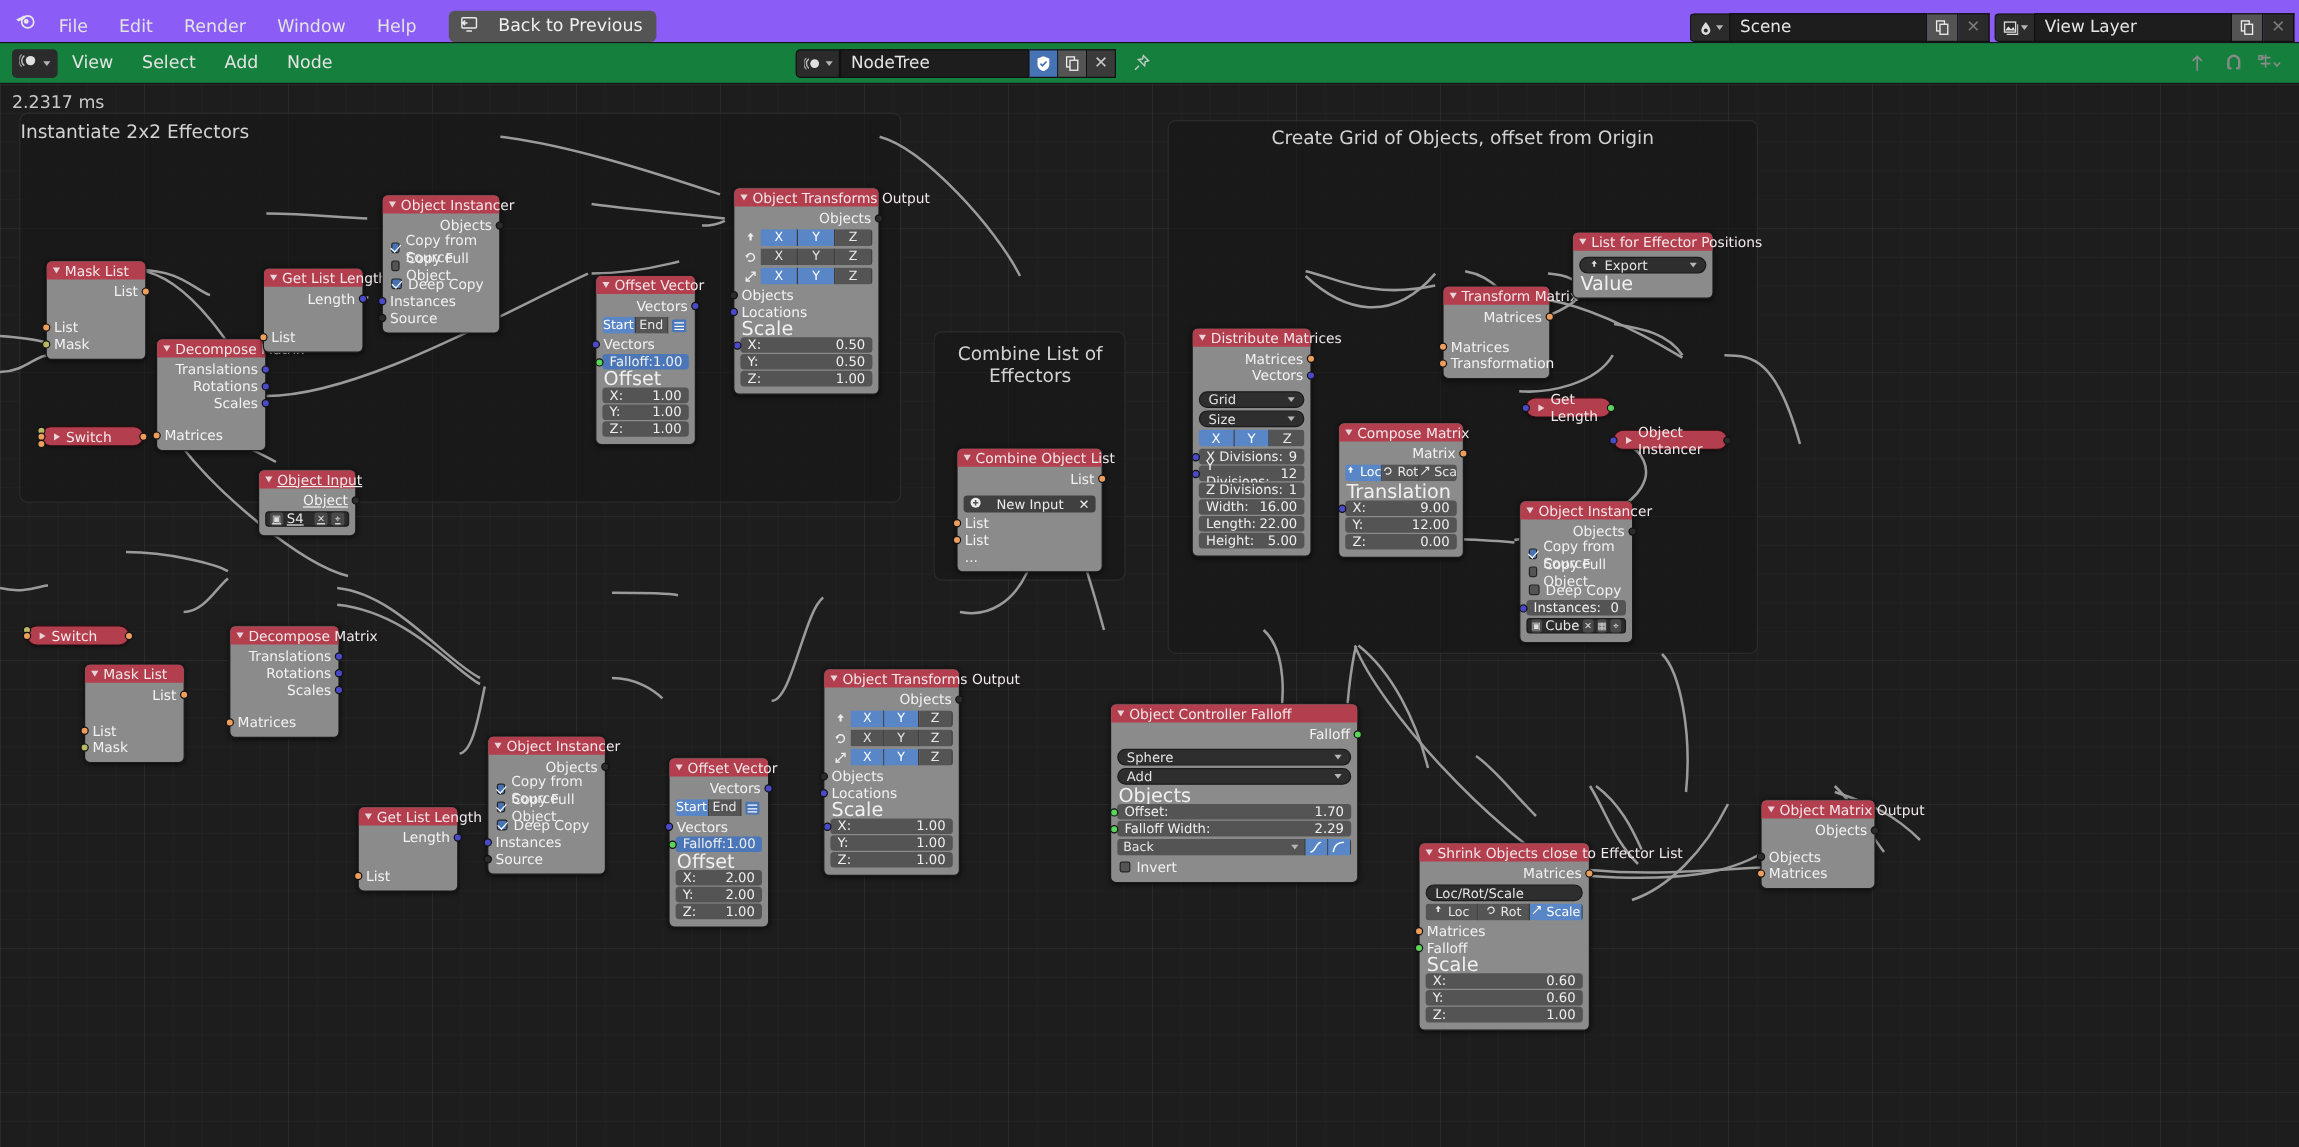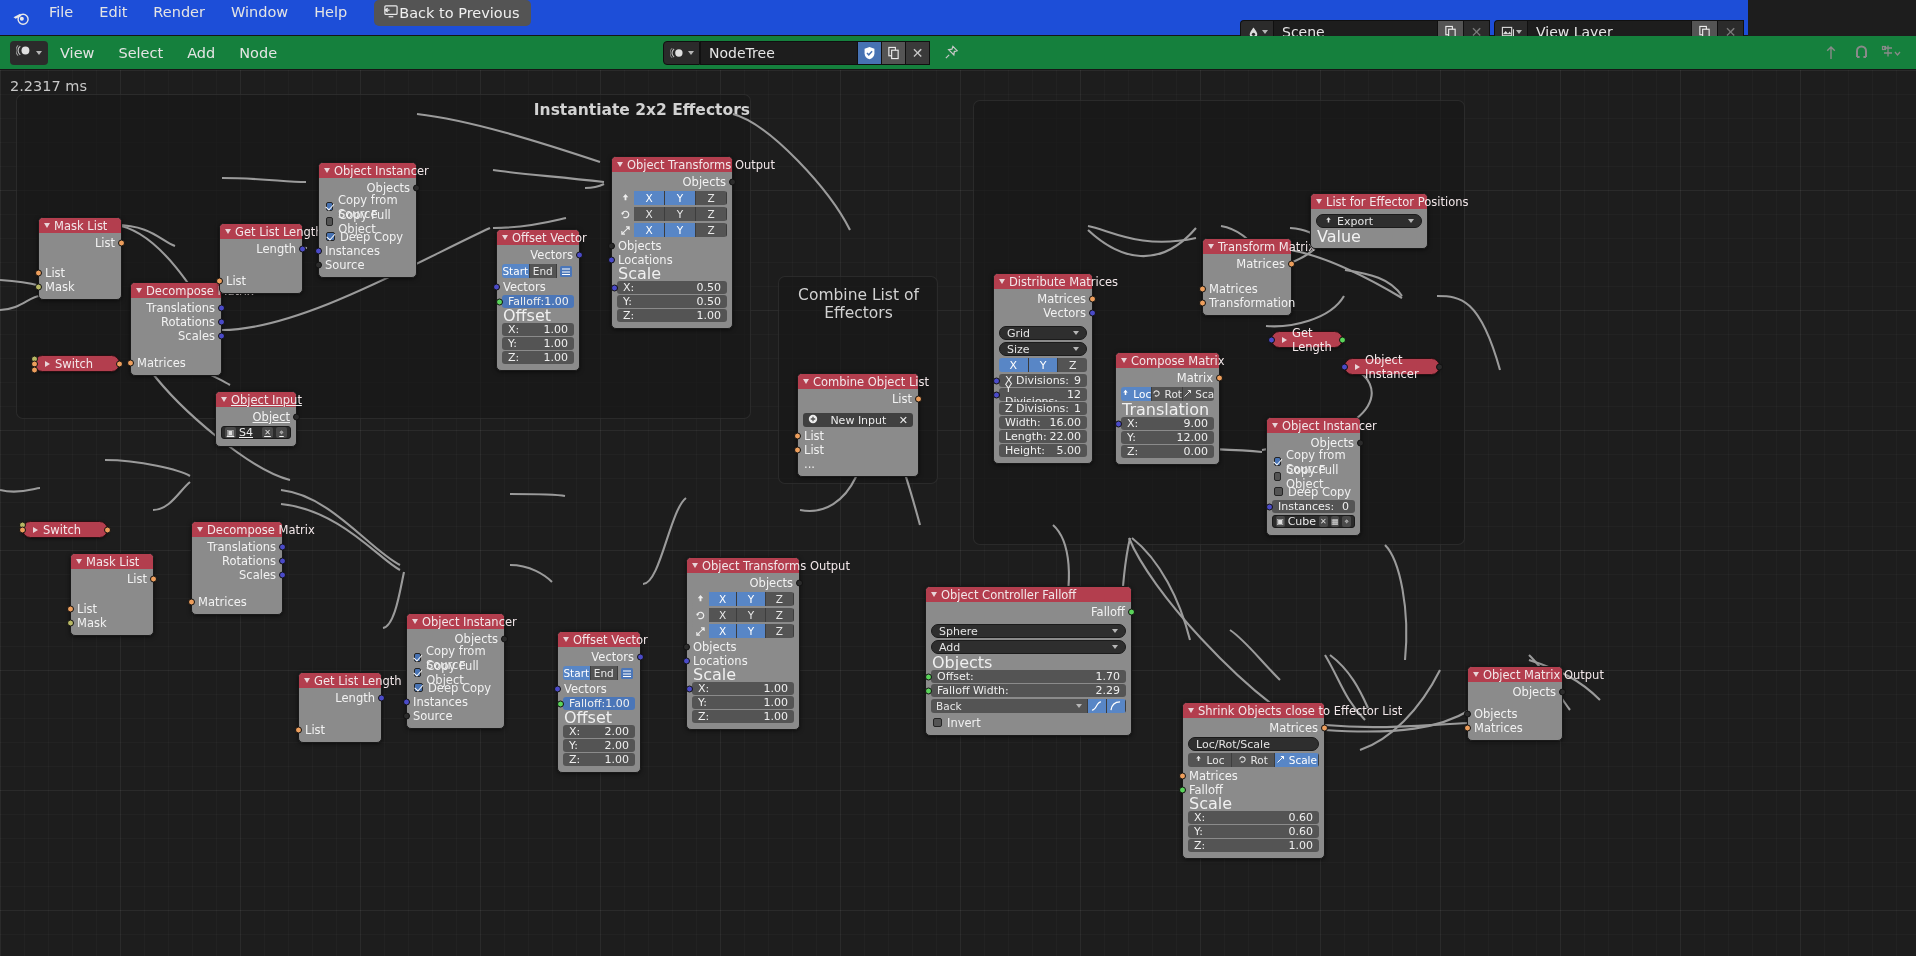--- a/index.html
+++ b/index.html
@@ -8,31 +8,31 @@
     width: 1916px; height: 956px;
     overflow: hidden;
     background: #1d1d1d;
     font-family: "DejaVu Sans", sans-serif;
     -webkit-font-smoothing: antialiased;
   }
   #app { position: relative; width: 1916px; height: 956px; }
 
   
   .topbar {
-    position: absolute; left:0; top:0; width:1748px; height:36px;
-    background:#1d4ed8; display:flex; align-items:flex-start;
+    position: absolute; left:0; top:0; width:1916px; height:36px;
+    background:#8b5cf6; display:flex; align-items:flex-end;
     border-bottom:1px solid #161616;
   }
   .blender-logo { width:30px; height:36px; display:flex; align-items:center; justify-content:center; margin-left:6px;}
   .menu-item {
     font-size:14.5px; color:#e4e4e4; padding:0 13px; height:24px;
     display:flex; align-items:center; cursor:default; border-radius:3px;
   }
   .back-btn {
-    display:flex; align-items:center; gap:0;
+    display:flex; align-items:center; gap:16px;
     background:#545454; border-radius:5px; height:26px;
     padding:0 12px 0 8px; margin-left:14px; color:#f0f0f0; font-size:14.5px;
   }
   .topbar-spacer { flex:1; }
   .scene-field, .layer-field {
     display:flex; align-items:center; height:24px; margin-right:4px;margin-top:20px;
   }
   .id-icon-btn {
     background:#2b2b2b; border:1px solid #101010; border-right:none;
     border-radius:4px 0 0 4px; height:24px; display:flex; align-items:center;
@@ -88,22 +88,22 @@
     overflow:hidden;
   }
   .timer { position:absolute; left:10px; top:8px; font-size:14.5px; color:#c8c8c8; }
 
   
   .frame {
     position:absolute; background:rgba(22,22,22,0.62);
     border-radius:7px; border:1px solid rgba(60,60,60,0.5);
   }
   .frame-label {
-    position:absolute; width:100%; text-align:right; top:6px;
-    font-size:15.5px; color:#d2d2d2;font-weight:bold;
+    position:absolute; width:100%; text-align:left; top:6px;
+    font-size:15.5px; color:#d2d2d2;
   }
 
   
   .node {
     position:absolute; background:#8b8b8b; border-radius:5px;
     box-shadow:0 1px 4px rgba(0,0,0,.55); border:1px solid #191919;
     overflow:visible; color:#f0f0f0; font-size:11.5px;
   }
   .node-hdr {
     background:#b33e4e; border-radius:4px 4px 0 0; height:15px;
@@ -327,20 +327,21 @@
 
     <div class="timer">2.2317 ms</div>
 
     <div class="frame" style="left:16px; top:24px; width:735px; height:325px;">
       <div class="frame-label">Instantiate 2x2 Effectors</div>
     </div>
     <div class="frame" style="left:778px; top:206px; width:160px; height:208px;"></div>
     <div class="frame" style="left:973px; top:30px; width:492px; height:445px;"></div>
 
     <div style="position:absolute; left:786px; top:216px; width:145px; text-align:center; font-size:15.5px; color:#d2d2d2;">Combine List of Effectors</div>
+    <div style="position:absolute; left:973px; top:36px; width:492px; text-align:center; font-size:15.5px; color:#d2d2d2;">Create Grid of Objects, offset from Origin</div>
 
     <svg class="links">
       <path class="lk" d="M115,155 C150,155 160,170 175,176"></path>
       <path class="lk" d="M115,155 C160,160 200,230 215,256"></path>
       <path class="lk" d="M0,210 C30,212 60,218 40,224"></path>
       <path class="lk" d="M0,240 C20,240 30,226 40,226"></path>
       <path class="lk" d="M222,179 C250,179 290,176 307,178"></path>
       <path class="lk" d="M222,260 C300,260 420,190 490,158"></path>
       <path class="lk" d="M222,108 C260,108 286,112 306,112"></path>
       <path class="lk" d="M417,44 C470,50 540,72 600,92"></path>

